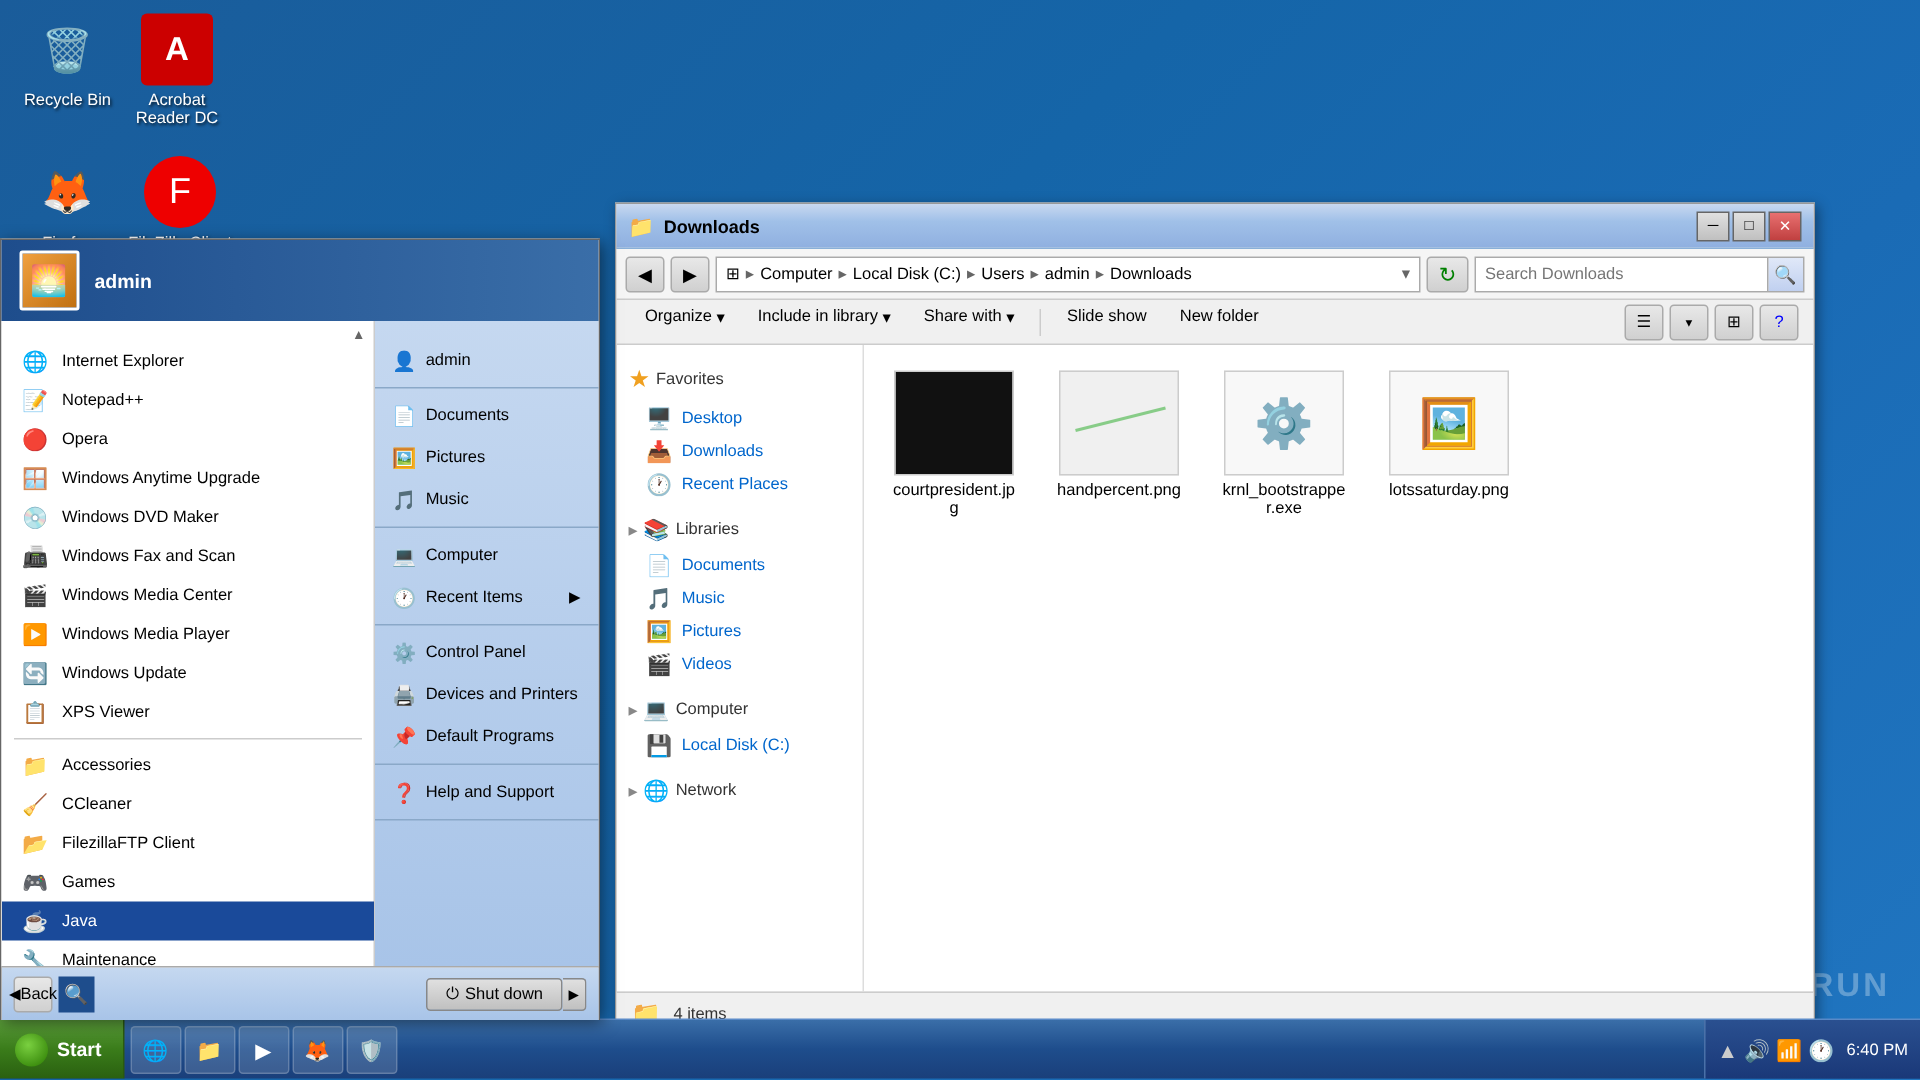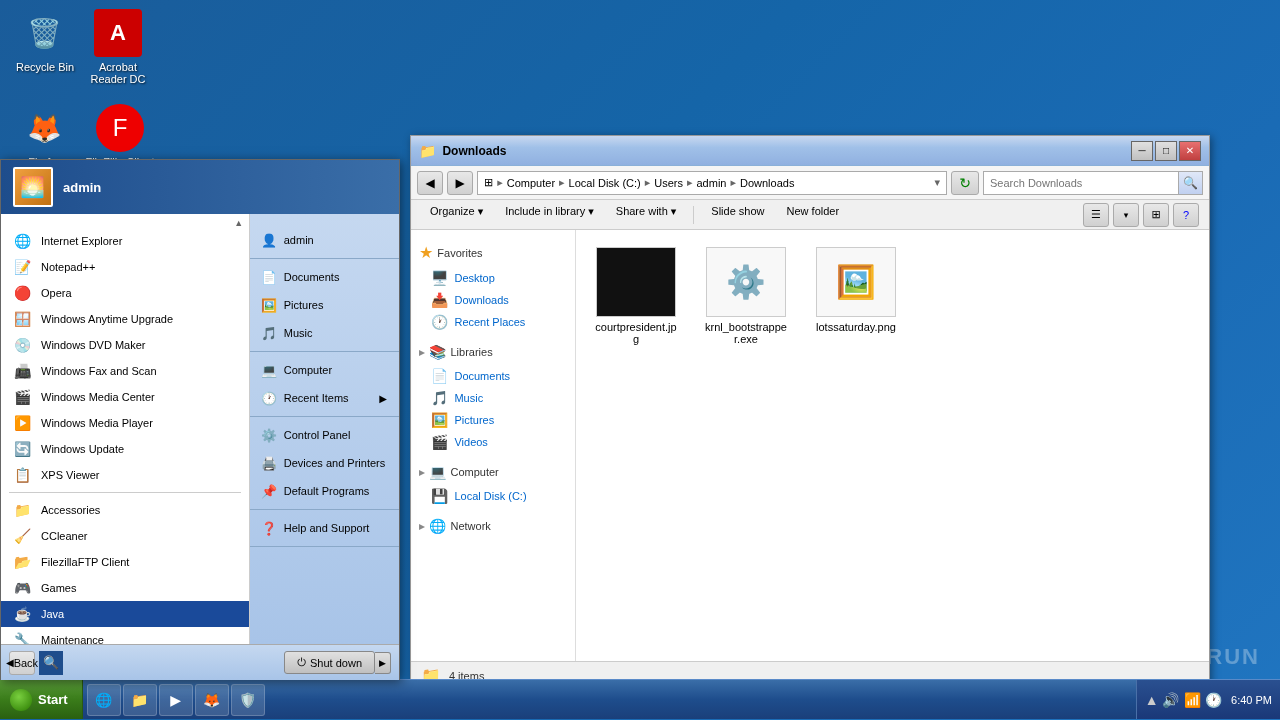--- a/index.html
+++ b/index.html
@@ -735,20 +735,28 @@
 
       <div class="file-content">
 
         <div class="file-item">
           <div class="file-thumb dark-bg">
             <div style="width:100%;height:100%;background:#111;"></div>
           </div>
           <div class="file-name">courtpresident.jpg</div>
         </div>
 
+        <div class="file-item">
+          <div class="file-thumb" style="background:#f0f0f0;position:relative;">
+            <svg width="80" height="70">
+              <line x1="10" y1="40" x2="70" y2="25" stroke="#88cc88" stroke-width="2"></line>
+            </svg>
+          </div>
+          <div class="file-name">handpercent.png</div>
+        </div>
 
         <div class="file-item">
           <div class="file-thumb light-bg" style="background:#f8f8f8;">
             <span style="font-size:32px;">⚙️</span>
           </div>
           <div class="file-name">krnl_bootstrapper.exe</div>
         </div>
 
         <div class="file-item">
           <div class="file-thumb light-bg" style="background:#f8f8f8;">

